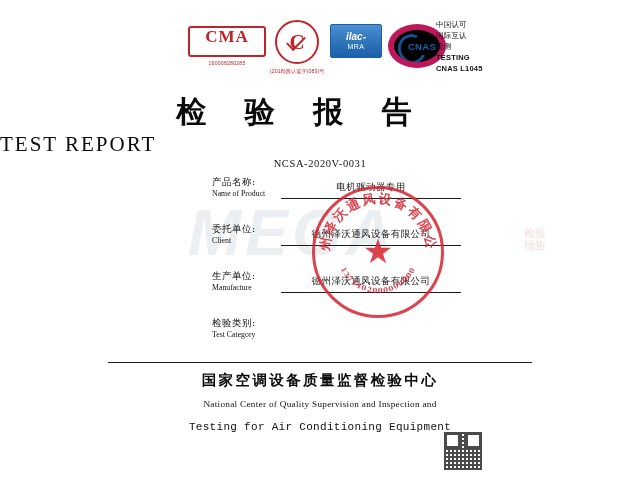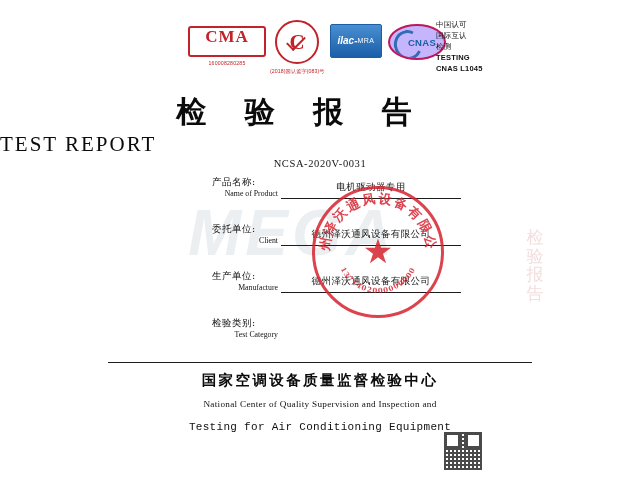--- a/index.html
+++ b/index.html
@@ -104,35 +104,35 @@
 
   
   .mark-ilac { left: 330px; top: 14px; width: 52px; }
   .ilac-box {
     height: 32px;
     border: 1px solid #1a5fa8;
     border-radius: 2px;
     background: linear-gradient(180deg, #4a8fd0 0%, #1a5fa8 100%);
     color: #fff;
     display: flex;
-    flex-direction: row;
+    flex-direction: column;
     align-items: center;
     justify-content: center;
     line-height: 1.05;
   }
   .ilac-l1 { font-size: 10px; font-weight: bold; font-family: "Liberation Sans", sans-serif; font-style: italic; }
   .ilac-l2 { font-size: 7px; font-family: "Liberation Sans", sans-serif; letter-spacing: 0.5px; }
 
   
   .mark-cnas { left: 388px; top: 14px; width: 58px; }
   .cnas-oval {
     height: 32px;
     border-radius: 50% / 50%;
-    border: 2px solid #be185d;
-    background: #c4b5fd;
+    border: 6px solid #be185d;
+    background: #000000;
     display: flex;
     align-items: center;
     justify-content: center;
     position: relative;
     overflow: hidden;
   }
   .cnas-swoosh {
     position: absolute;
     left: 4px;
     top: 4px;
@@ -221,21 +221,21 @@
     color: #eceff1;
     letter-spacing: 4px;
     user-select: none;
   }
   .wm-side {
     position: absolute;
     right: 92px;
     top: 228px;
     width: 26px;
     font-family: "DejaVu Serif", serif;
-    font-size: 17px;
+    font-size: 11px;
     line-height: 1.1;
     color: #f2dede;
     letter-spacing: 0;
     text-align: center;
   }
 
   
   .fields {
     position: absolute;
     left: 0;
@@ -259,21 +259,20 @@
     letter-spacing: 0.5px;
     color: #101010;
     line-height: 1.35;
   }
   .label-en {
     font-family: "Liberation Serif", serif;
     font-size: 7.8px;
     color: #101010;
     line-height: 1.3;
     white-space: nowrap;
-    text-align: right;
   }
   .field-value {
     position: absolute;
     left: 281px;
     top: 0;
     width: 180px;
     height: 22px;
     border-bottom: 1px solid #1c1c1c;
     text-align: center;
     font-family: "DejaVu Serif", serif;

